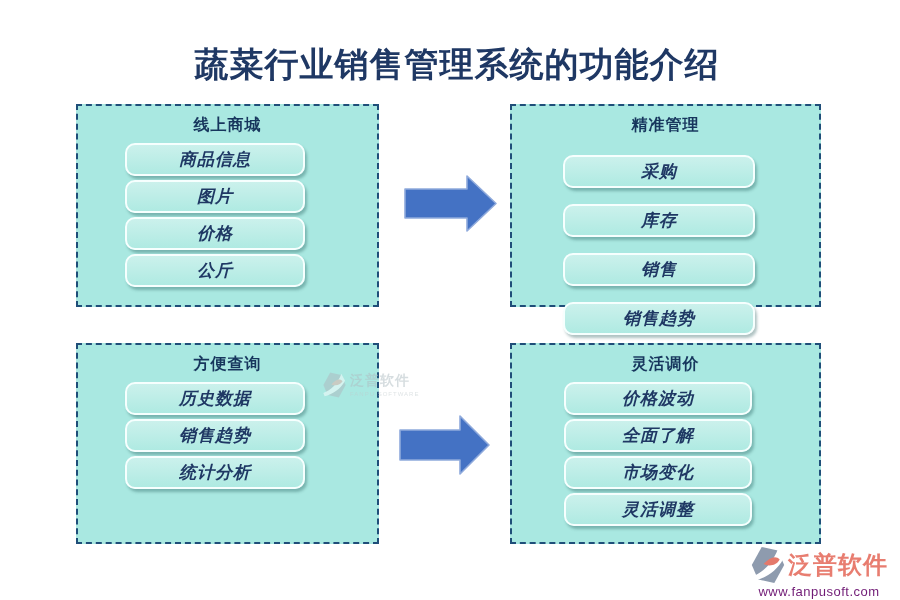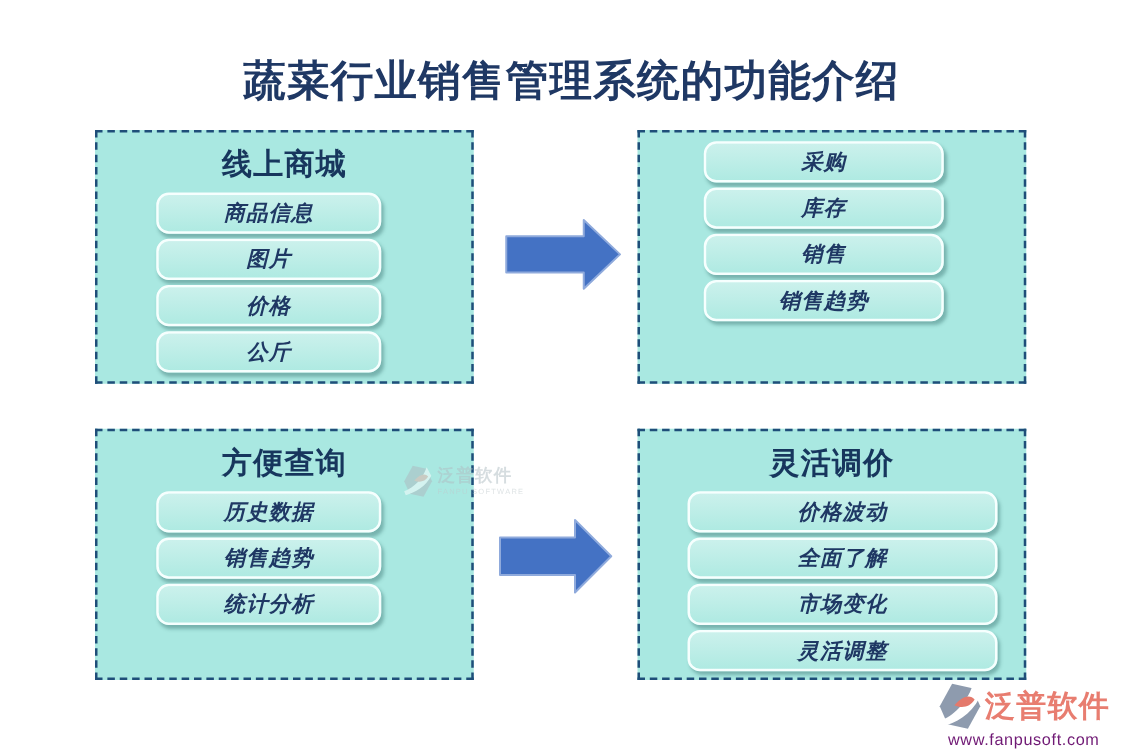--- a/index.html
+++ b/index.html
@@ -14,36 +14,36 @@
   }
   .panel {
     position:absolute; background:#A9E8E1;
     border:2px dashed #1F4E79; box-sizing:border-box;
   }
   .panel.tl { left:76px;  top:104px; width:303px; height:203px; }
   .panel.tr { left:510px; top:104px; width:311px; height:203px; }
   .panel.bl { left:76px;  top:343px; width:303px; height:201px; }
   .panel.br { left:510px; top:343px; width:311px; height:201px; }
   .panel-title {
-    margin-top:9px; text-align:center; font-size:24px; font-weight:bold;
+    margin-top:9px; text-align:center; font-size:16px; font-weight:bold;
     color:#17365D; letter-spacing:1px;
   }
   .btn-stack { display:flex; flex-direction:column; gap:4px; margin-top:7px;font-style:italic; }
   .feature-btn {
     height:33px; box-sizing:border-box;
     border:2px solid #F6FFFE; border-radius:10px;
     background:linear-gradient(#CBF1EC,#AFEAE2);
     box-shadow:2px 3px 3px rgba(25,80,80,0.35);
     display:flex; align-items:center; justify-content:center;
     font-size:17px; font-weight:bold; color:#1F3864; letter-spacing:1px;
     cursor:pointer;
   }
   .tl .feature-btn, .bl .feature-btn { width:180px; margin-left:47px; }
-  .tr .feature-btn { width:192px; margin-left:51px; }
-  .br .feature-btn { width:248px; margin-left:38px; }
+  .tr .feature-btn { width:192px; margin-left:51px;margin-top:12px; }
+  .br .feature-btn { width:188px; margin-left:52px; }
   .arrow { position:absolute; }
   .arrow.a1 { left:404px; top:174px; }
   .arrow.a2 { left:399px; top:414px; }
   
   .wm-center {
     position:absolute; left:322px; top:372px; display:flex; align-items:flex-start;
     gap:3px; opacity:0.5; z-index:5; pointer-events:none;
   }
   .wm-center .wm-col { display:flex; flex-direction:column; }
   .wm-center .wm-brand {
@@ -77,20 +77,21 @@
     <div class="panel-title">线上商城</div>
     <div class="btn-stack">
       <div class="feature-btn">商品信息</div>
       <div class="feature-btn">图片</div>
       <div class="feature-btn">价格</div>
       <div class="feature-btn">公斤</div>
     </div>
   </div>
 
   <div class="panel tr">
+    <div class="panel-title">精准管理</div>
     <div class="btn-stack">
       <div class="feature-btn">采购</div>
       <div class="feature-btn">库存</div>
       <div class="feature-btn">销售</div>
       <div class="feature-btn">销售趋势</div>
     </div>
   </div>
 
   <div class="panel bl">
     <div class="panel-title">方便查询</div>

